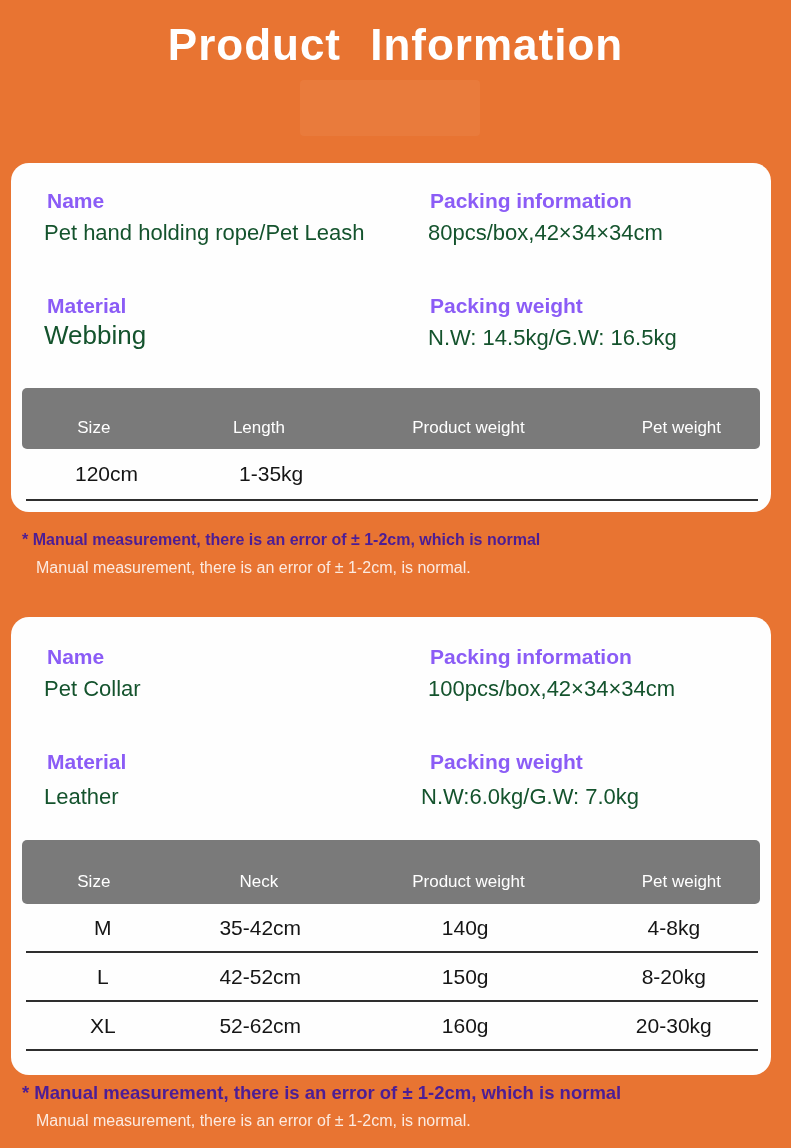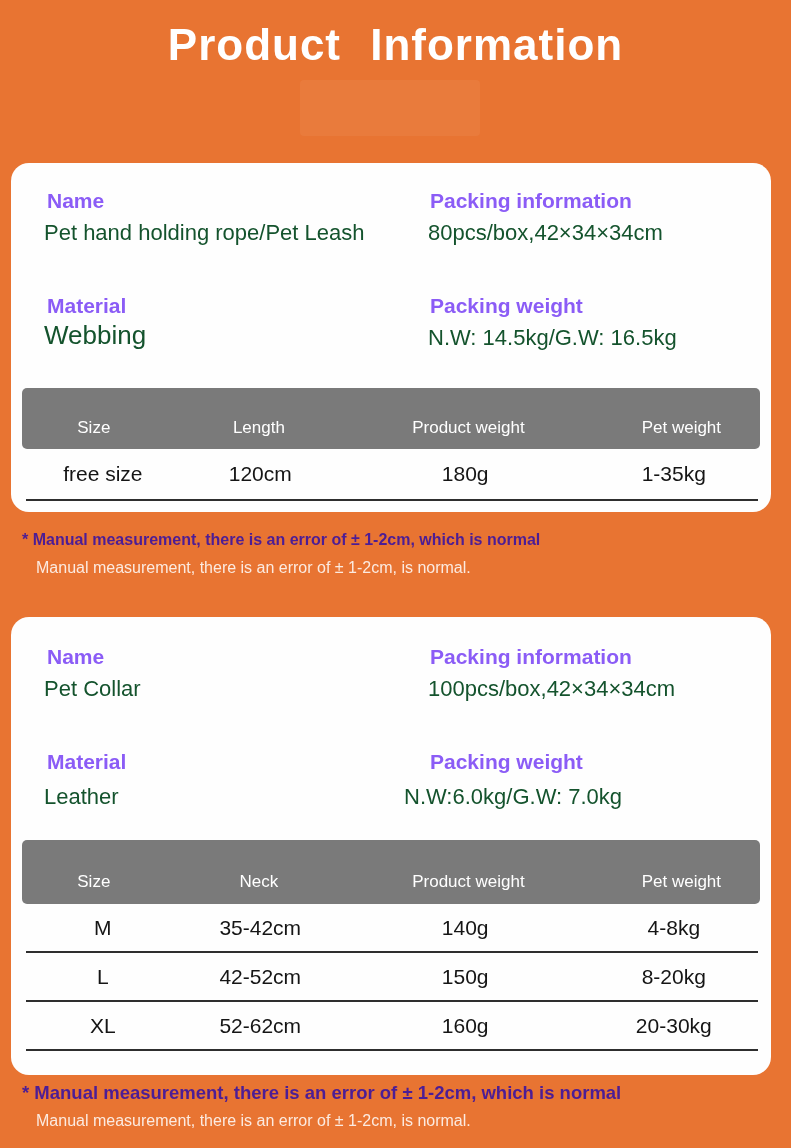--- a/index.html
+++ b/index.html
@@ -58,21 +58,21 @@
   #card1 .f-weight-v     { left:417px; top:162px; }
 
   
   #card2 .f-name-l       { left:36px;  top:28px;  }
   #card2 .f-name-v       { left:33px;  top:59px;  }
   #card2 .f-pack-l       { left:419px; top:28px;  }
   #card2 .f-pack-v       { left:417px; top:59px;  }
   #card2 .f-material-l   { left:36px;  top:133px; }
   #card2 .f-material-v   { left:33px;  top:167px; }
   #card2 .f-weight-l     { left:419px; top:133px; }
-  #card2 .f-weight-v     { left:393px; top:167px;text-align:right; }
+  #card2 .f-weight-v     { left:410px; top:167px;text-align:right; }
 
   
   .tbl-header {
     position:absolute; left:11px; width:738px;
     background:#7A7A7A;
     border-radius:5px;
     display:flex;
     align-items:flex-end;
     color:#FFFFFF;
     gap:18px;
@@ -132,23 +132,21 @@
   <div class="field-value f-weight-v">N.W: 14.5kg/G.W: 16.5kg</div>
 
   <div class="tbl-header">
     <div class="th c1">Size</div>
     <div class="th c2">Length</div>
     <div class="th c3">Product weight</div>
     <div class="th c4">Pet weight</div>
   </div>
   <div class="tbl-rows">
     <div class="tr">
-      <div class="td c1">free size</div>
       <div class="td c2">120cm</div>
-      <div class="td c3">180g</div>
       <div class="td c4">1-35kg</div>
     </div>
   </div>
 </div>
 
 <div class="note-primary" id="note-m1">* Manual measurement, there is an error of ± 1-2cm, which is normal</div>
 <div class="note-secondary" id="note-m2">Manual measurement, there is an error of ± 1-2cm, is normal.</div>
 
 <div class="card" id="card2">
   <div class="field-label f-name-l">Name</div>

